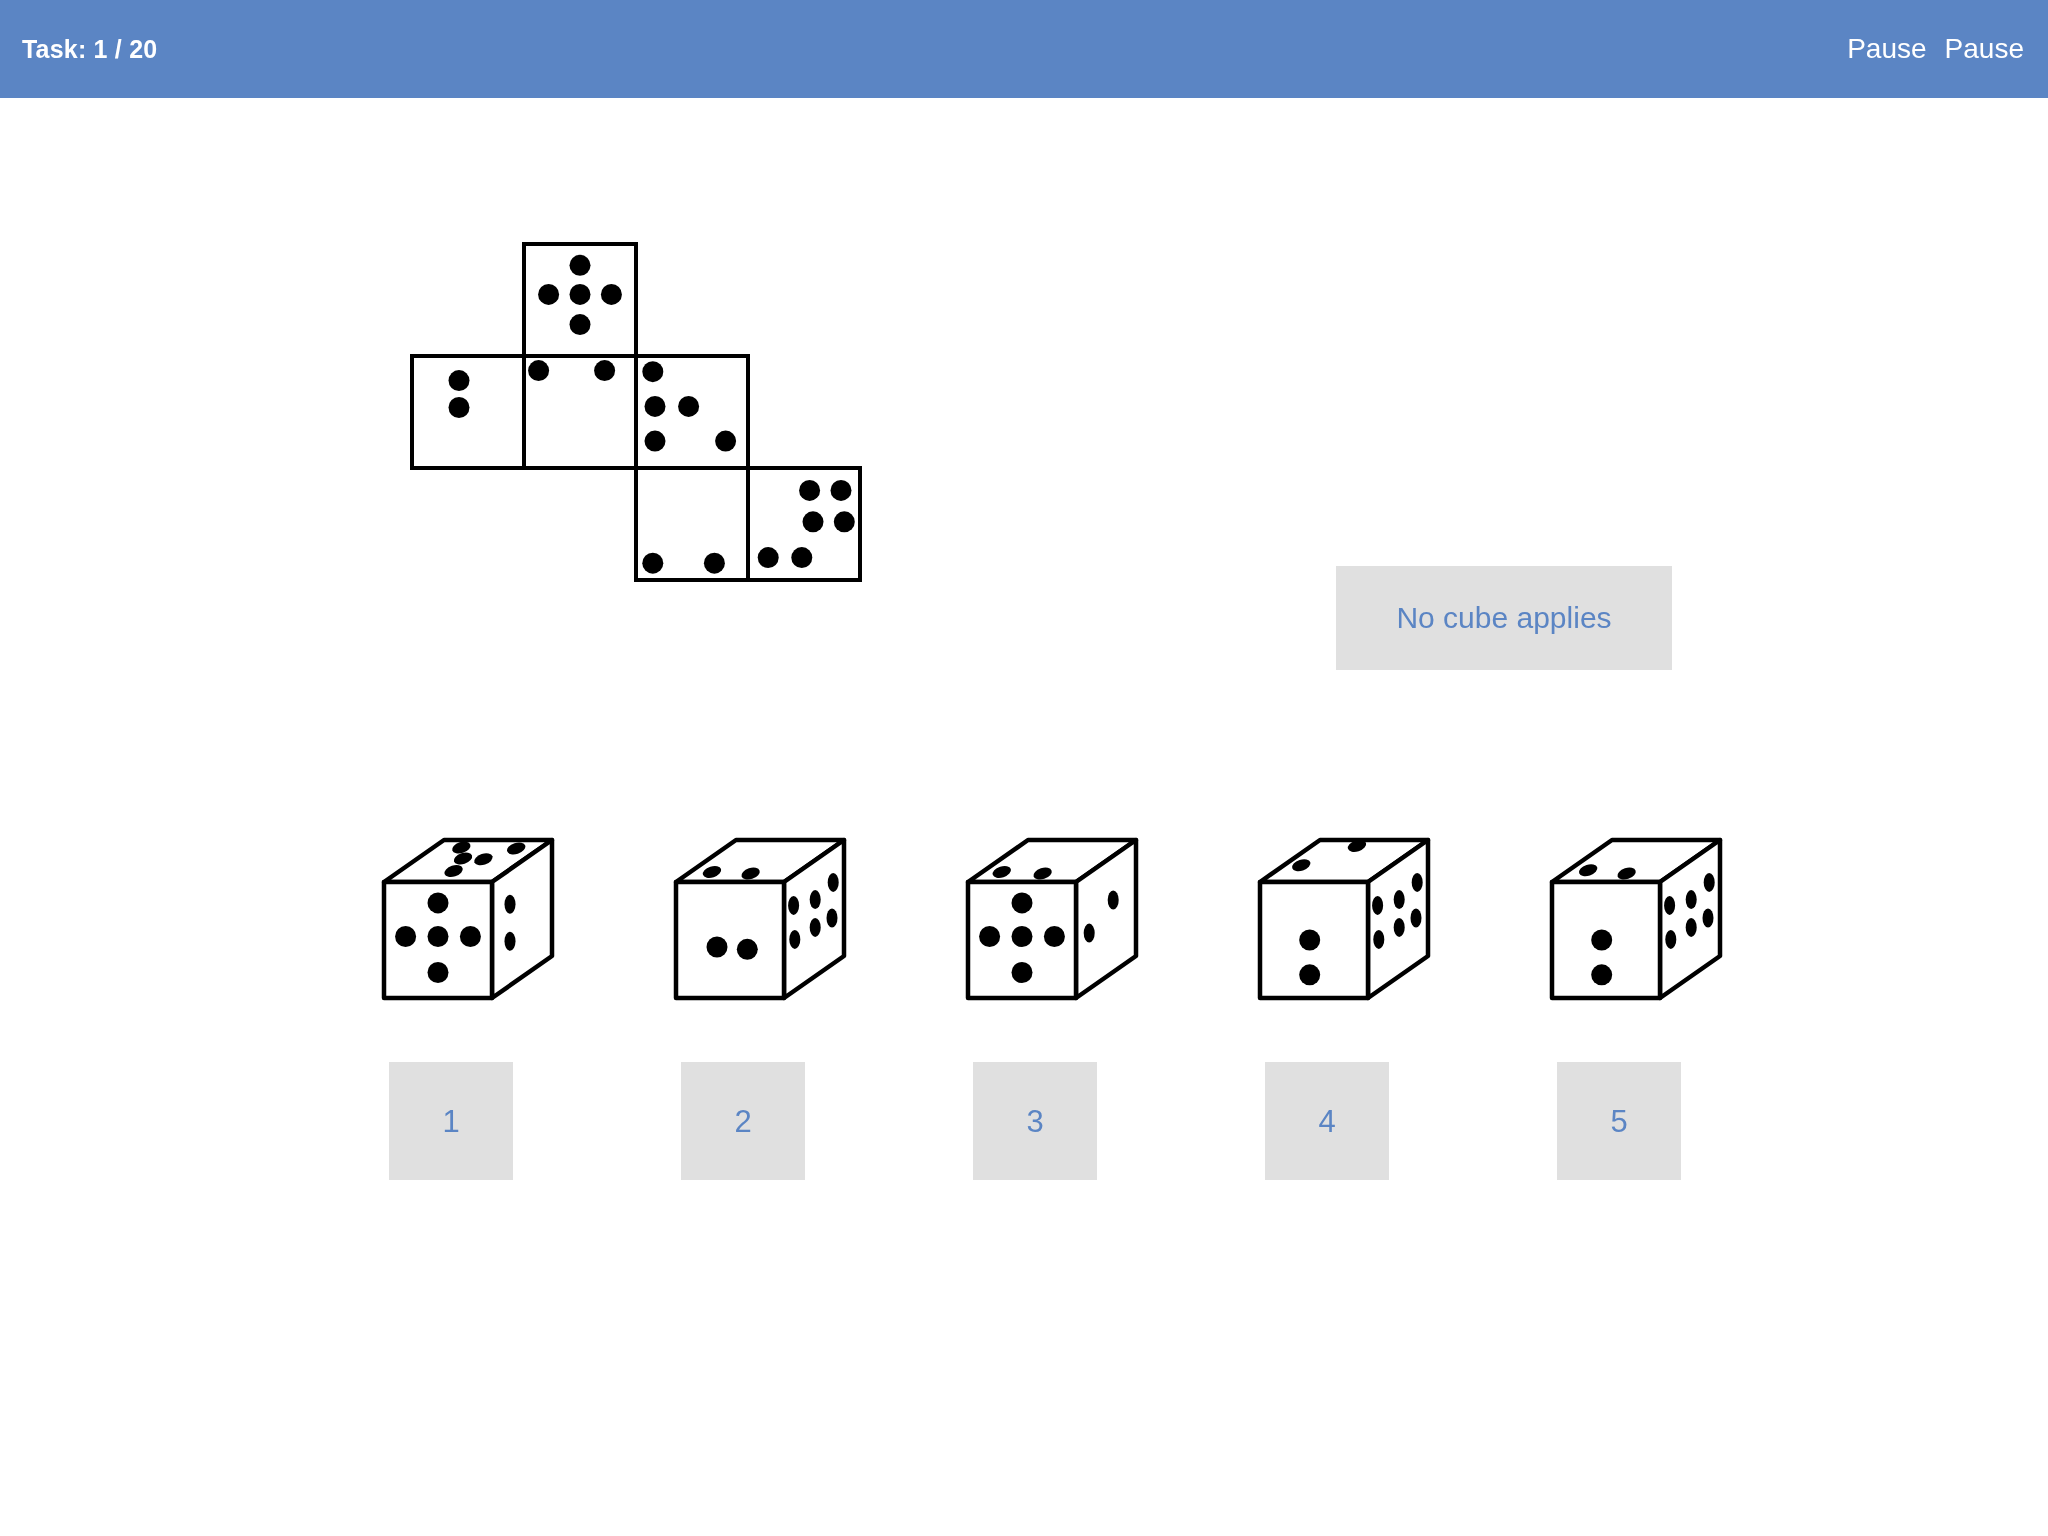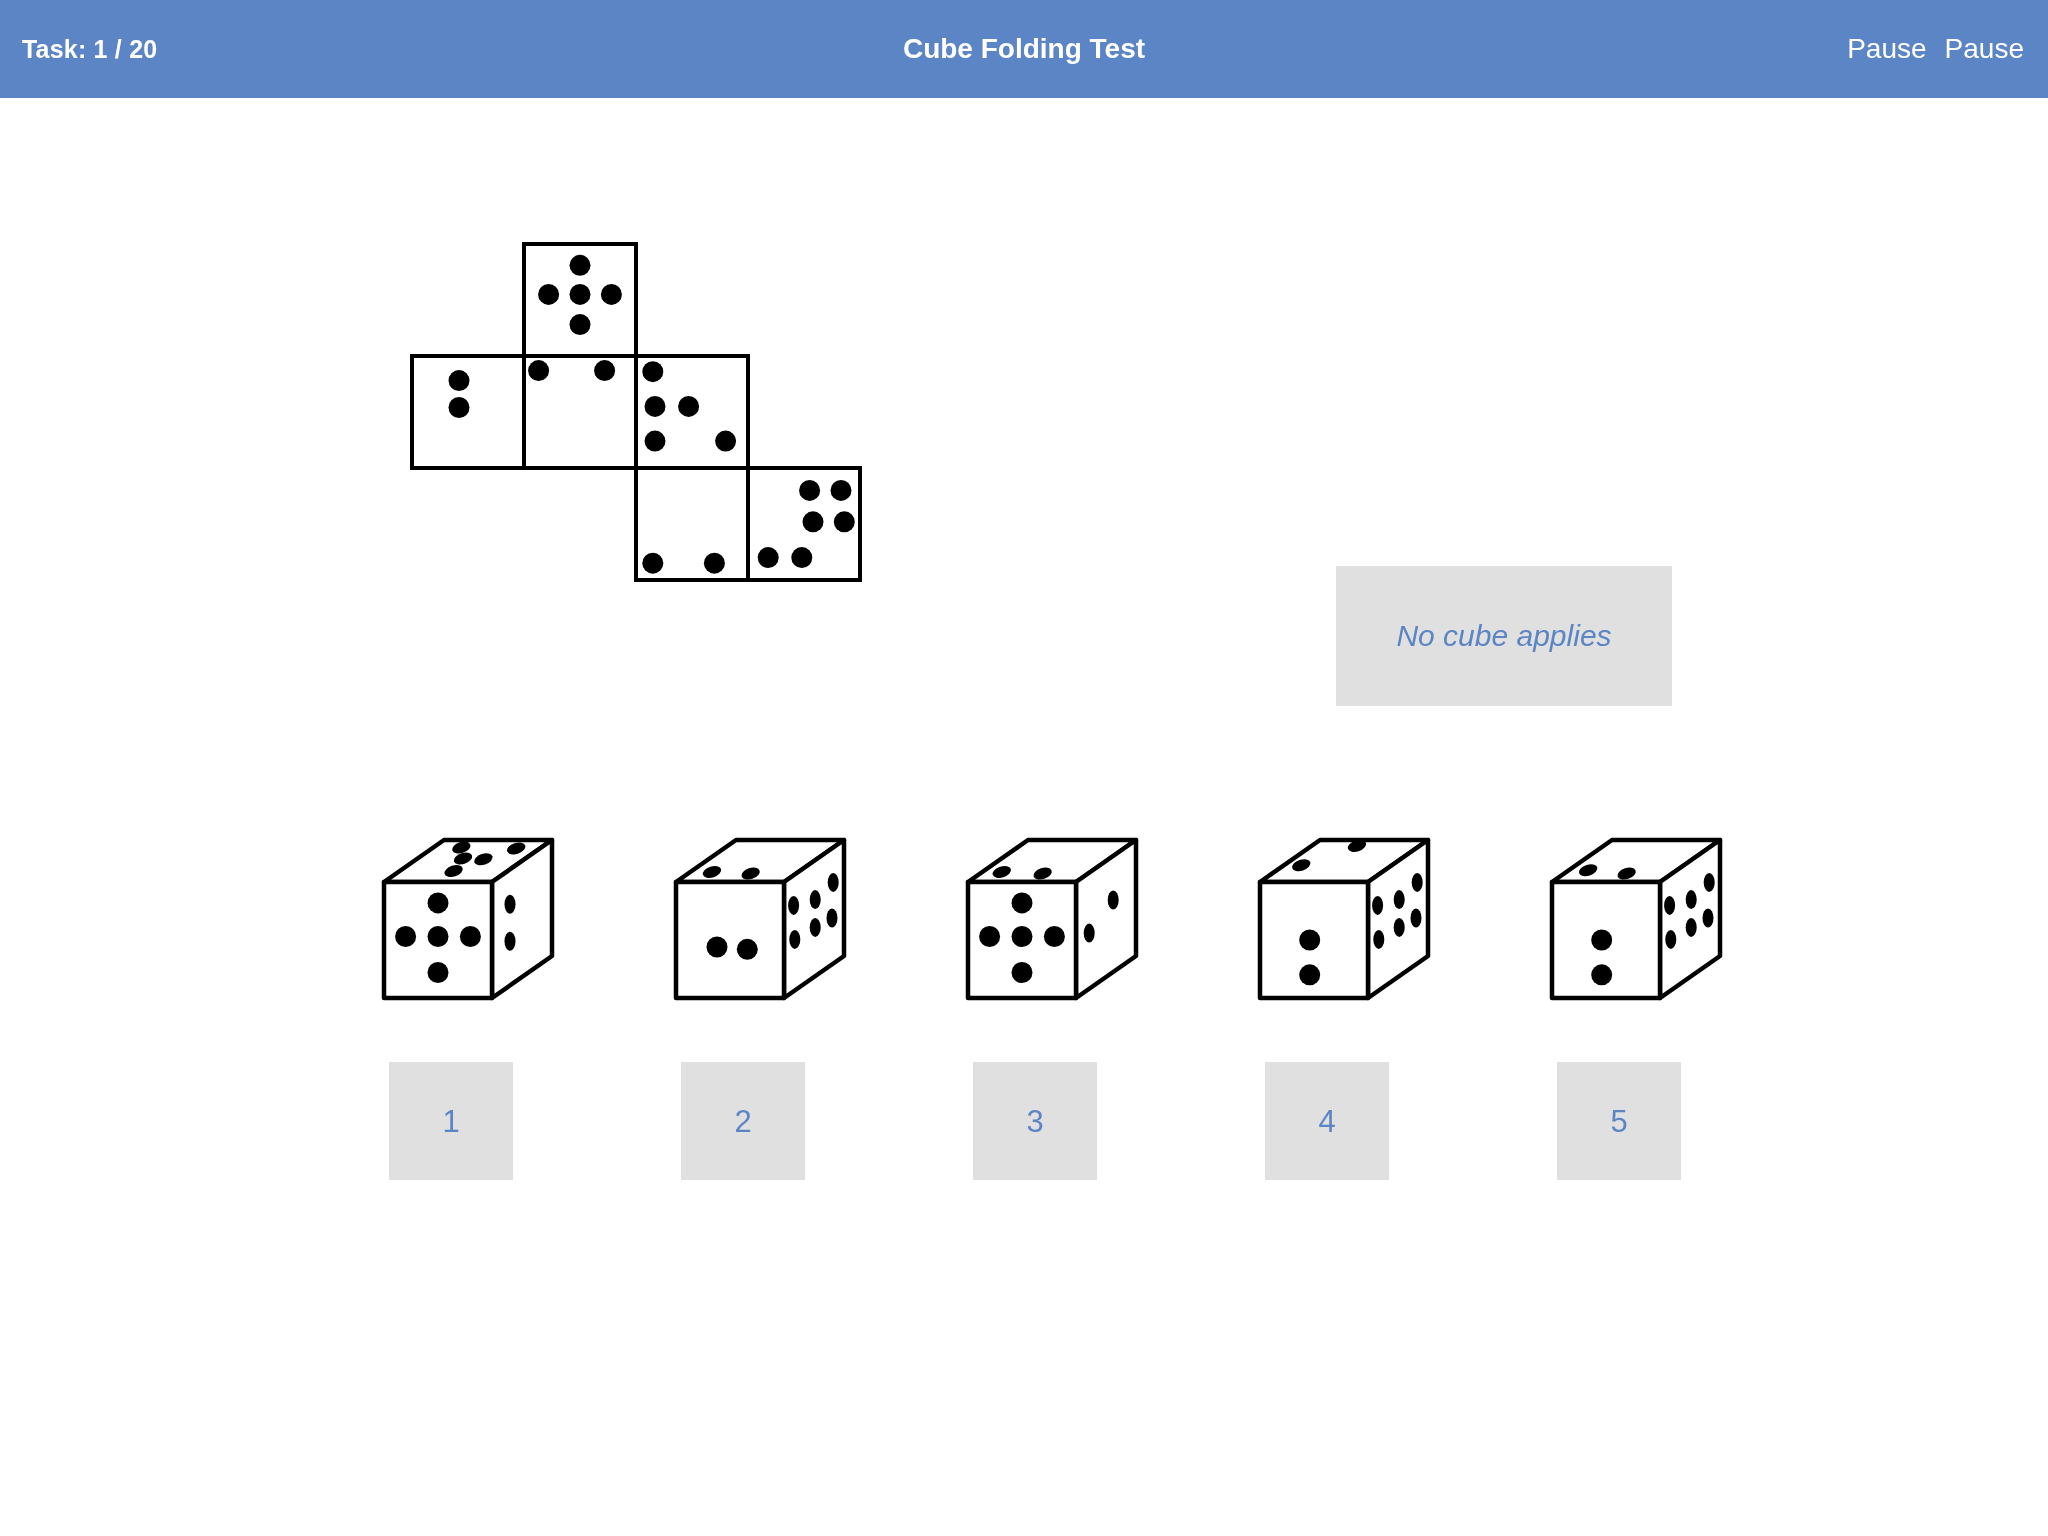--- a/index.html
+++ b/index.html
@@ -69,27 +69,26 @@
     height: 340px;
   }
   #net-svg { display: block; }
 
   
   #no-cube-btn {
     position: absolute;
     left: 1336px;
     top: 566px;
     width: 336px;
-    height: 140px;
+    height: 104px;
     background: #e0e0e0;
     display: flex;
     align-items: center;
     justify-content: center;
     cursor: pointer;
-    font-style: italic;
   }
   #no-cube-label {
     font-size: 30px;
     color: #5b85c4;
     white-space: nowrap;
   }
 
   
   #cubes-row {
     position: absolute;
@@ -131,21 +130,20 @@
     line-height: 1;
   }
 </style>
 </head>
 <body>
 
 <div id="app">
 
   <div id="header">
     <div id="header-task">Task: 1 / 20</div>
-    <div id="header-title">Cube Folding Test</div>
     <div id="header-actions">
       <div class="header-action">Pause</div>
       <div class="header-action">Pause</div>
     </div>
   </div>
 
   <div id="net-wrap">
     <svg id="net-svg" width="470" height="345" viewBox="0 0 470 345">
         <g>
           <rect x="116" y="4" width="112" height="112" fill="#ffffff" stroke="#000000" stroke-width="4"></rect>

